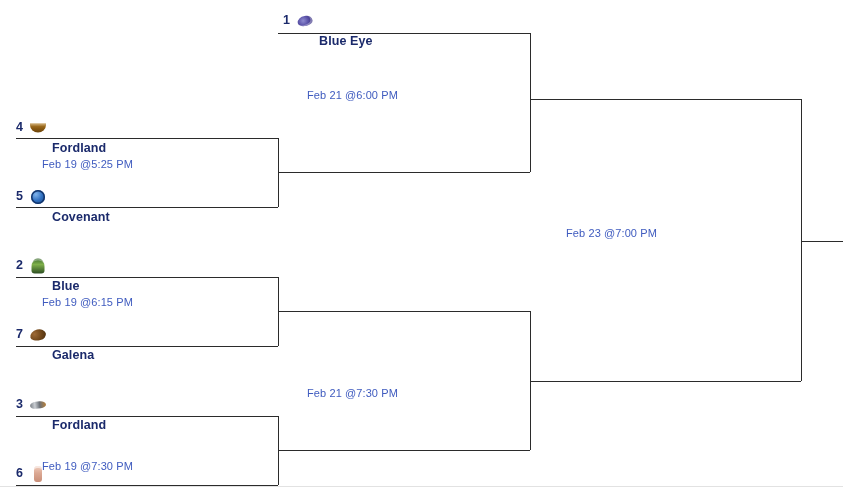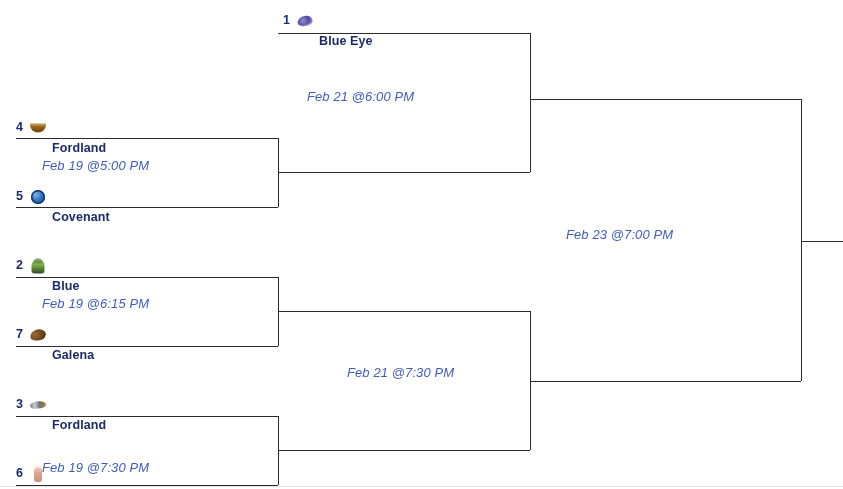--- a/index.html
+++ b/index.html
@@ -121,25 +121,24 @@
   .logo-nca .glyph {
     width: 8px; height: 16px;
     background: linear-gradient(#f0cdbe 0%, #dba893 45%, #c98e78 100%);
     border-radius: 45% 45% 35% 35% / 25% 25% 18% 18%;
     box-shadow: inset 0 3px 0 -1px rgba(255,255,255,.55);
   }
 
   
   .match-time {
     position: absolute;
-    font-size: 13px;
+    font-size: 11px;
     color: #3f5bbf;
     white-space: nowrap;
     letter-spacing: .1px;
-    font-style: italic;
   }
 </style>
 </head>
 <body>
 
 <div id="bracket-root">
 
   <div class="team" style="left:283px; top:11px;">
     <span class="seed">1</span>
     <span class="logo logo-blueeye">
@@ -188,26 +187,26 @@
     <span class="team-name">Fordland</span>
   </div>
 
   <div class="team" style="left:16px; top:464px;">
     <span class="seed">6</span>
     <span class="logo logo-nca">
         <span class="glyph"></span>
       </span>
   </div>
 
-  <div class="match-time" style="left:42px; top:158px;">Feb 19 @5:00 PM</div>
+  <div class="match-time" style="left:42px; top:158px;">Feb 19 @5:25 PM</div>
   <div class="match-time" style="left:42px; top:296px;">Feb 19 @6:15 PM</div>
   <div class="match-time" style="left:42px; top:460px;">Feb 19 @7:30 PM</div>
 
   <div class="match-time" style="left:307px; top:89px;">Feb 21 @6:00 PM</div>
-  <div class="match-time" style="left:307px; top:365px;margin-left:40px;">Feb 21 @7:30 PM</div>
+  <div class="match-time" style="left:307px; top:387px;">Feb 21 @7:30 PM</div>
 
   <div class="match-time" style="left:566px; top:227px;">Feb 23 @7:00 PM</div>
 
   <div class="hline" style="left:278px; top:33px; width:252px;"></div>
 
   <div class="hline" style="left:16px; top:138px; width:262px;"></div>
   <div class="hline" style="left:16px; top:207px; width:262px;"></div>
   <div class="vline" style="left:278px; top:138px; height:69px;"></div>
   <div class="hline" style="left:278px; top:172px; width:252px;"></div>
 

